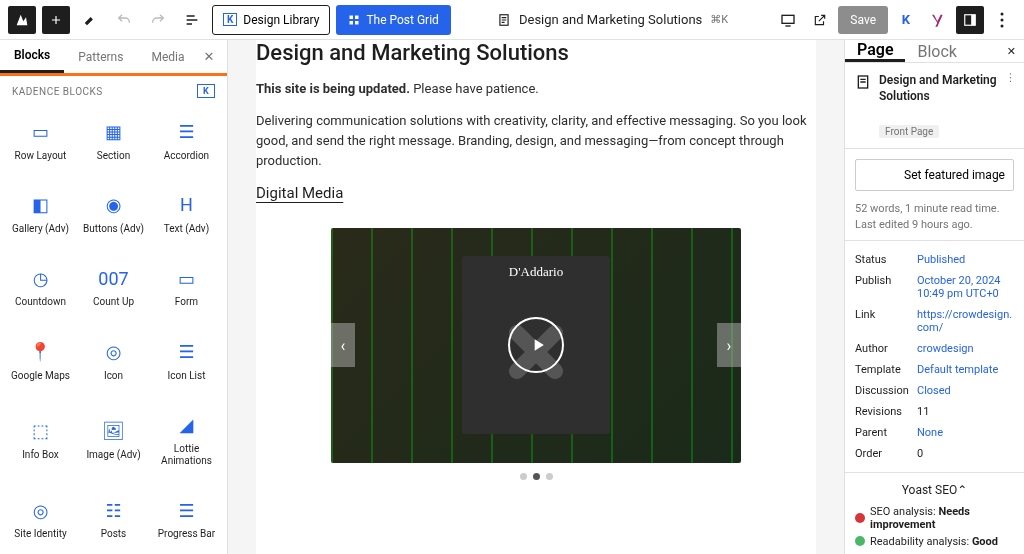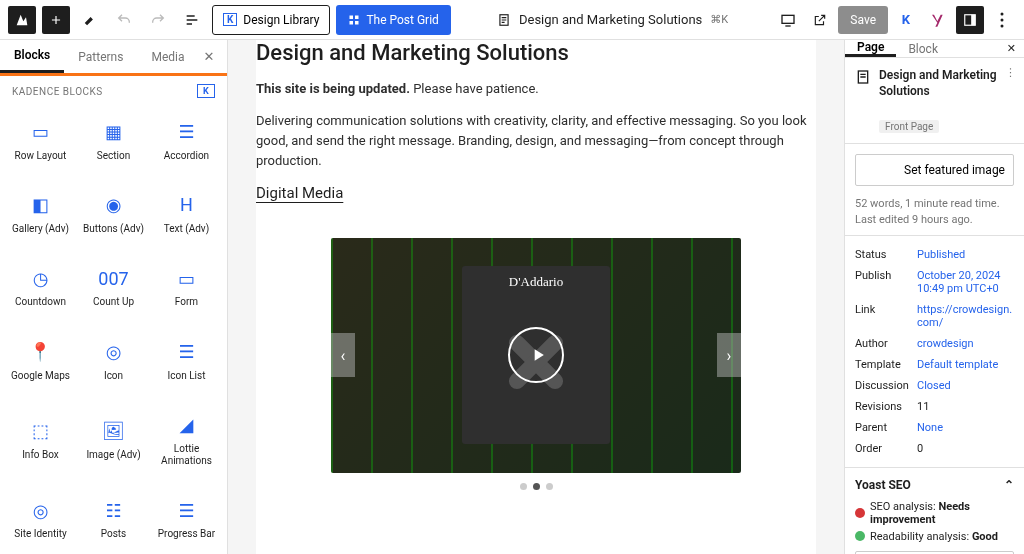--- a/index.html
+++ b/index.html
@@ -36,55 +36,55 @@
 .ls-block-icon { width: 24px; height: 24px; color: #2563eb; display: flex; align-items: center; justify-content: center; font-size: 18px; margin-bottom: 6px; }
 .ls-block-label { font-size: 10px; color: #1e1e1e; line-height: 1.2; }
 
 
 .canvas { flex: 1; background: #f5f5f5; display: flex; justify-content: center; overflow: hidden; padding: 0 20px; }
 .page { background: #fff; width: 100%; max-width: 560px; padding: 0 0 20px 0; overflow: visible; }
 .page h1 { font-size: 22px; font-weight: 500; margin-bottom: 14px; }
 .page p { font-size: 13px; line-height: 1.55; margin-bottom: 12px; color: #2e2e2e; }
 .page .bold { font-weight: 700; }
 .page h2.dm { font-size: 15px; font-weight: 400; text-decoration: underline; text-underline-offset: 4px; margin-bottom: 14px; }
-.slider { position: relative; width: 410px; height: 235px; margin: 36px auto 8px; background: linear-gradient(135deg,#2a2a1a,#1a2a1a); border-radius: 2px; overflow: hidden; }
+.slider { position: relative; width: 410px; height: 235px; margin: 26px auto 8px; background: linear-gradient(135deg,#2a2a1a,#1a2a1a); border-radius: 2px; overflow: hidden; }
 .slider-stripes { position: absolute; inset:0; background: repeating-linear-gradient(90deg, rgba(0,255,0,0.25) 0 2px, transparent 2px 40px); }
 .slider-dark { position: absolute; left: 32%; top: 12%; width: 36%; height: 76%; background: #2f2f2f; border-radius: 3px; display:flex; align-items:center; justify-content:center; }
 .slider-brand { position:absolute; top:8px; font-family: serif; color:#fff; font-size:13px; left:50%; transform:translateX(-50%);}
 .slider-x { position:absolute; width:70px; height:70px; left:50%; top:50%; transform:translate(-50%,-40%);}
 .slider-x::before, .slider-x::after{content:'';position:absolute;width:100%;height:16px;background:#555;border-radius:8px;top:50%;left:0;margin-top:-8px;}
 .slider-x::before{transform:rotate(45deg);}
 .slider-x::after{transform:rotate(-45deg);}
 .slider-play { position: absolute; left:50%; top:50%; transform:translate(-50%,-50%); width:56px; height:56px; border:2px solid #fff; border-radius:50%; display:flex; align-items:center; justify-content:center; z-index:3; cursor:pointer;}
 .slider-play svg { margin-left:4px; }
 .slider-arrow { position:absolute; top:50%; transform:translateY(-50%); width:24px; height:44px; background:rgba(180,180,180,0.5); color:#fff; display:flex; align-items:center; justify-content:center; cursor:pointer; font-size:16px;}
 .slider-arrow.left{left:0;} .slider-arrow.right{right:0;}
 .dots { display:flex; justify-content:center; gap:6px; margin-top:10px;}
 .dot { width:7px; height:7px; border-radius:50%; background:#ccc; cursor:pointer;}
 .dot.active{background:#555;}
 
 
 .right-sidebar { width: 180px; border-left: 1px solid #e0e0e0; display:flex; flex-direction:column; font-size: 11px; overflow-y: auto; }
 .rs-tabs { display:flex; border-bottom:1px solid #e0e0e0; height:34px; align-items:center; }
-.rs-tab { padding: 0 12px; height:100%; display:flex; align-items:center; font-size:12px; color:#757575; cursor:pointer;text-align:right; }
+.rs-tab { padding: 0 12px; height:100%; display:flex; align-items:center; font-size:16px; color:#757575; cursor:pointer;text-align:right; }
 .rs-tab.active { color:#000; font-weight:600; border-bottom:3px solid #1e1e1e; }
 .rs-close { margin-left:auto; margin-right:8px; cursor:pointer; }
 .rs-doc-header { padding: 10px; border-bottom:1px solid #e0e0e0; display:flex; gap:8px; position:relative;}
 .rs-doc-title { font-size:12px; font-weight:600; line-height:1.3; }
 .rs-doc-badge { font-size:10px; color:#757575; background:#f0f0f0; padding:1px 6px; border-radius:2px; display:inline-block; margin-top:21px;}
 .rs-doc-actions { position:absolute; right:8px; top:8px; color:#757575; cursor:pointer;}
 .rs-featured-btn { margin:10px; padding:8px; border:1px solid #ccc; background:#fff; text-align:right; font-size:12px; cursor:pointer; border-radius:2px;}
 .rs-info { padding: 0 10px 8px; color:#757575; font-size:11px; border-bottom:1px solid #e0e0e0; line-height:1.4;}
 .rs-fields { padding: 8px 10px; border-bottom:1px solid #e0e0e0; }
 .rs-row { display:flex; padding: 4px 0; font-size:11px; }
 .rs-row .lbl { color:#1e1e1e; width:62px; flex-shrink:0; }
 .rs-row .val { color:#2563eb; flex:1; word-break:break-word; }
 .rs-row .val.plain { color:#1e1e1e; }
 .rs-section { padding:10px; border-bottom:1px solid #e0e0e0; }
-.rs-section-header { font-size:12px; font-weight:700; display:flex; justify-content:space-between; align-items:center; cursor:pointer; padding-bottom:6px;}
+.rs-section-header { font-size:12px; font-weight:400; display:flex; justify-content:center; align-items:center; cursor:pointer; padding-bottom:6px;}
 .rs-seo-line { display:flex; align-items:center; gap:5px; font-size:11px; padding:2px 0; }
 .seo-dot { width:10px; height:10px; border-radius:50%; flex-shrink:0; }
 .seo-dot.red{background:#d63638;} .seo-dot.green{background:#4ab866;}
 .rs-seo-btn{ margin-top:6px; padding:5px 8px; border:1px solid #ccc; background:#fff; font-size:11px; cursor:pointer; border-radius:2px; display:inline-block;}
 
 svg { display:block; }
 </style>
 </head>
 <body>
 

